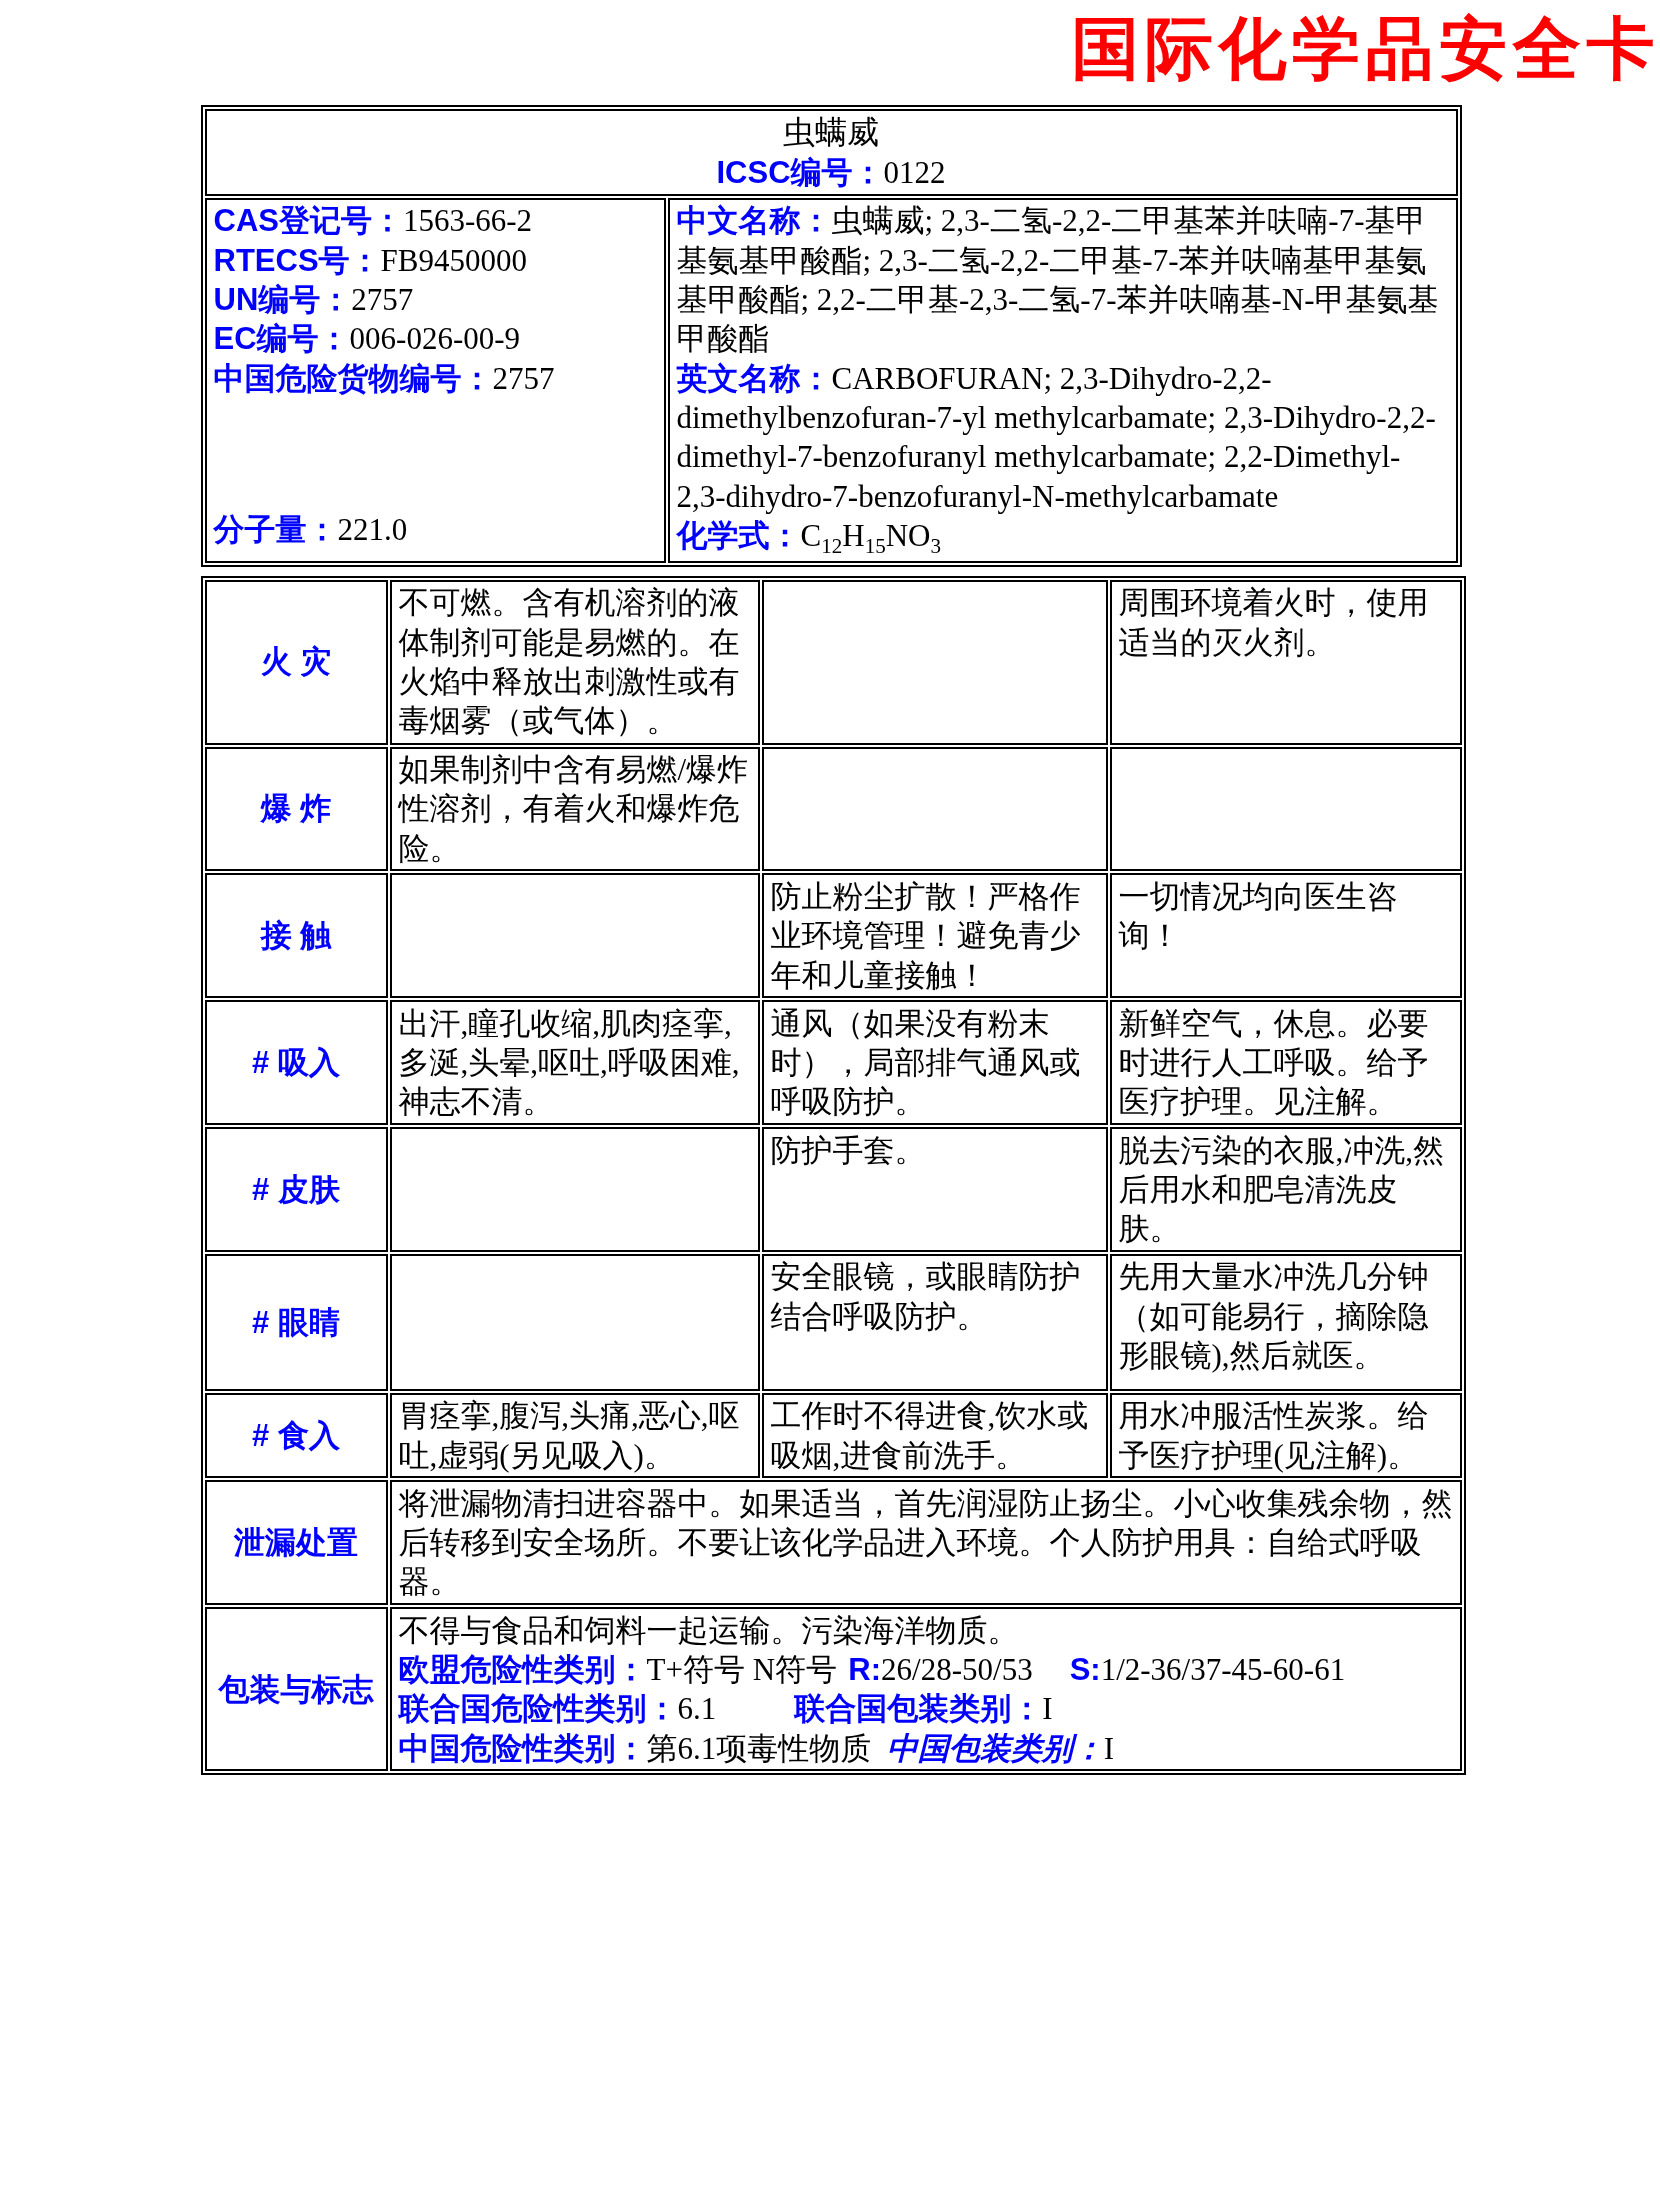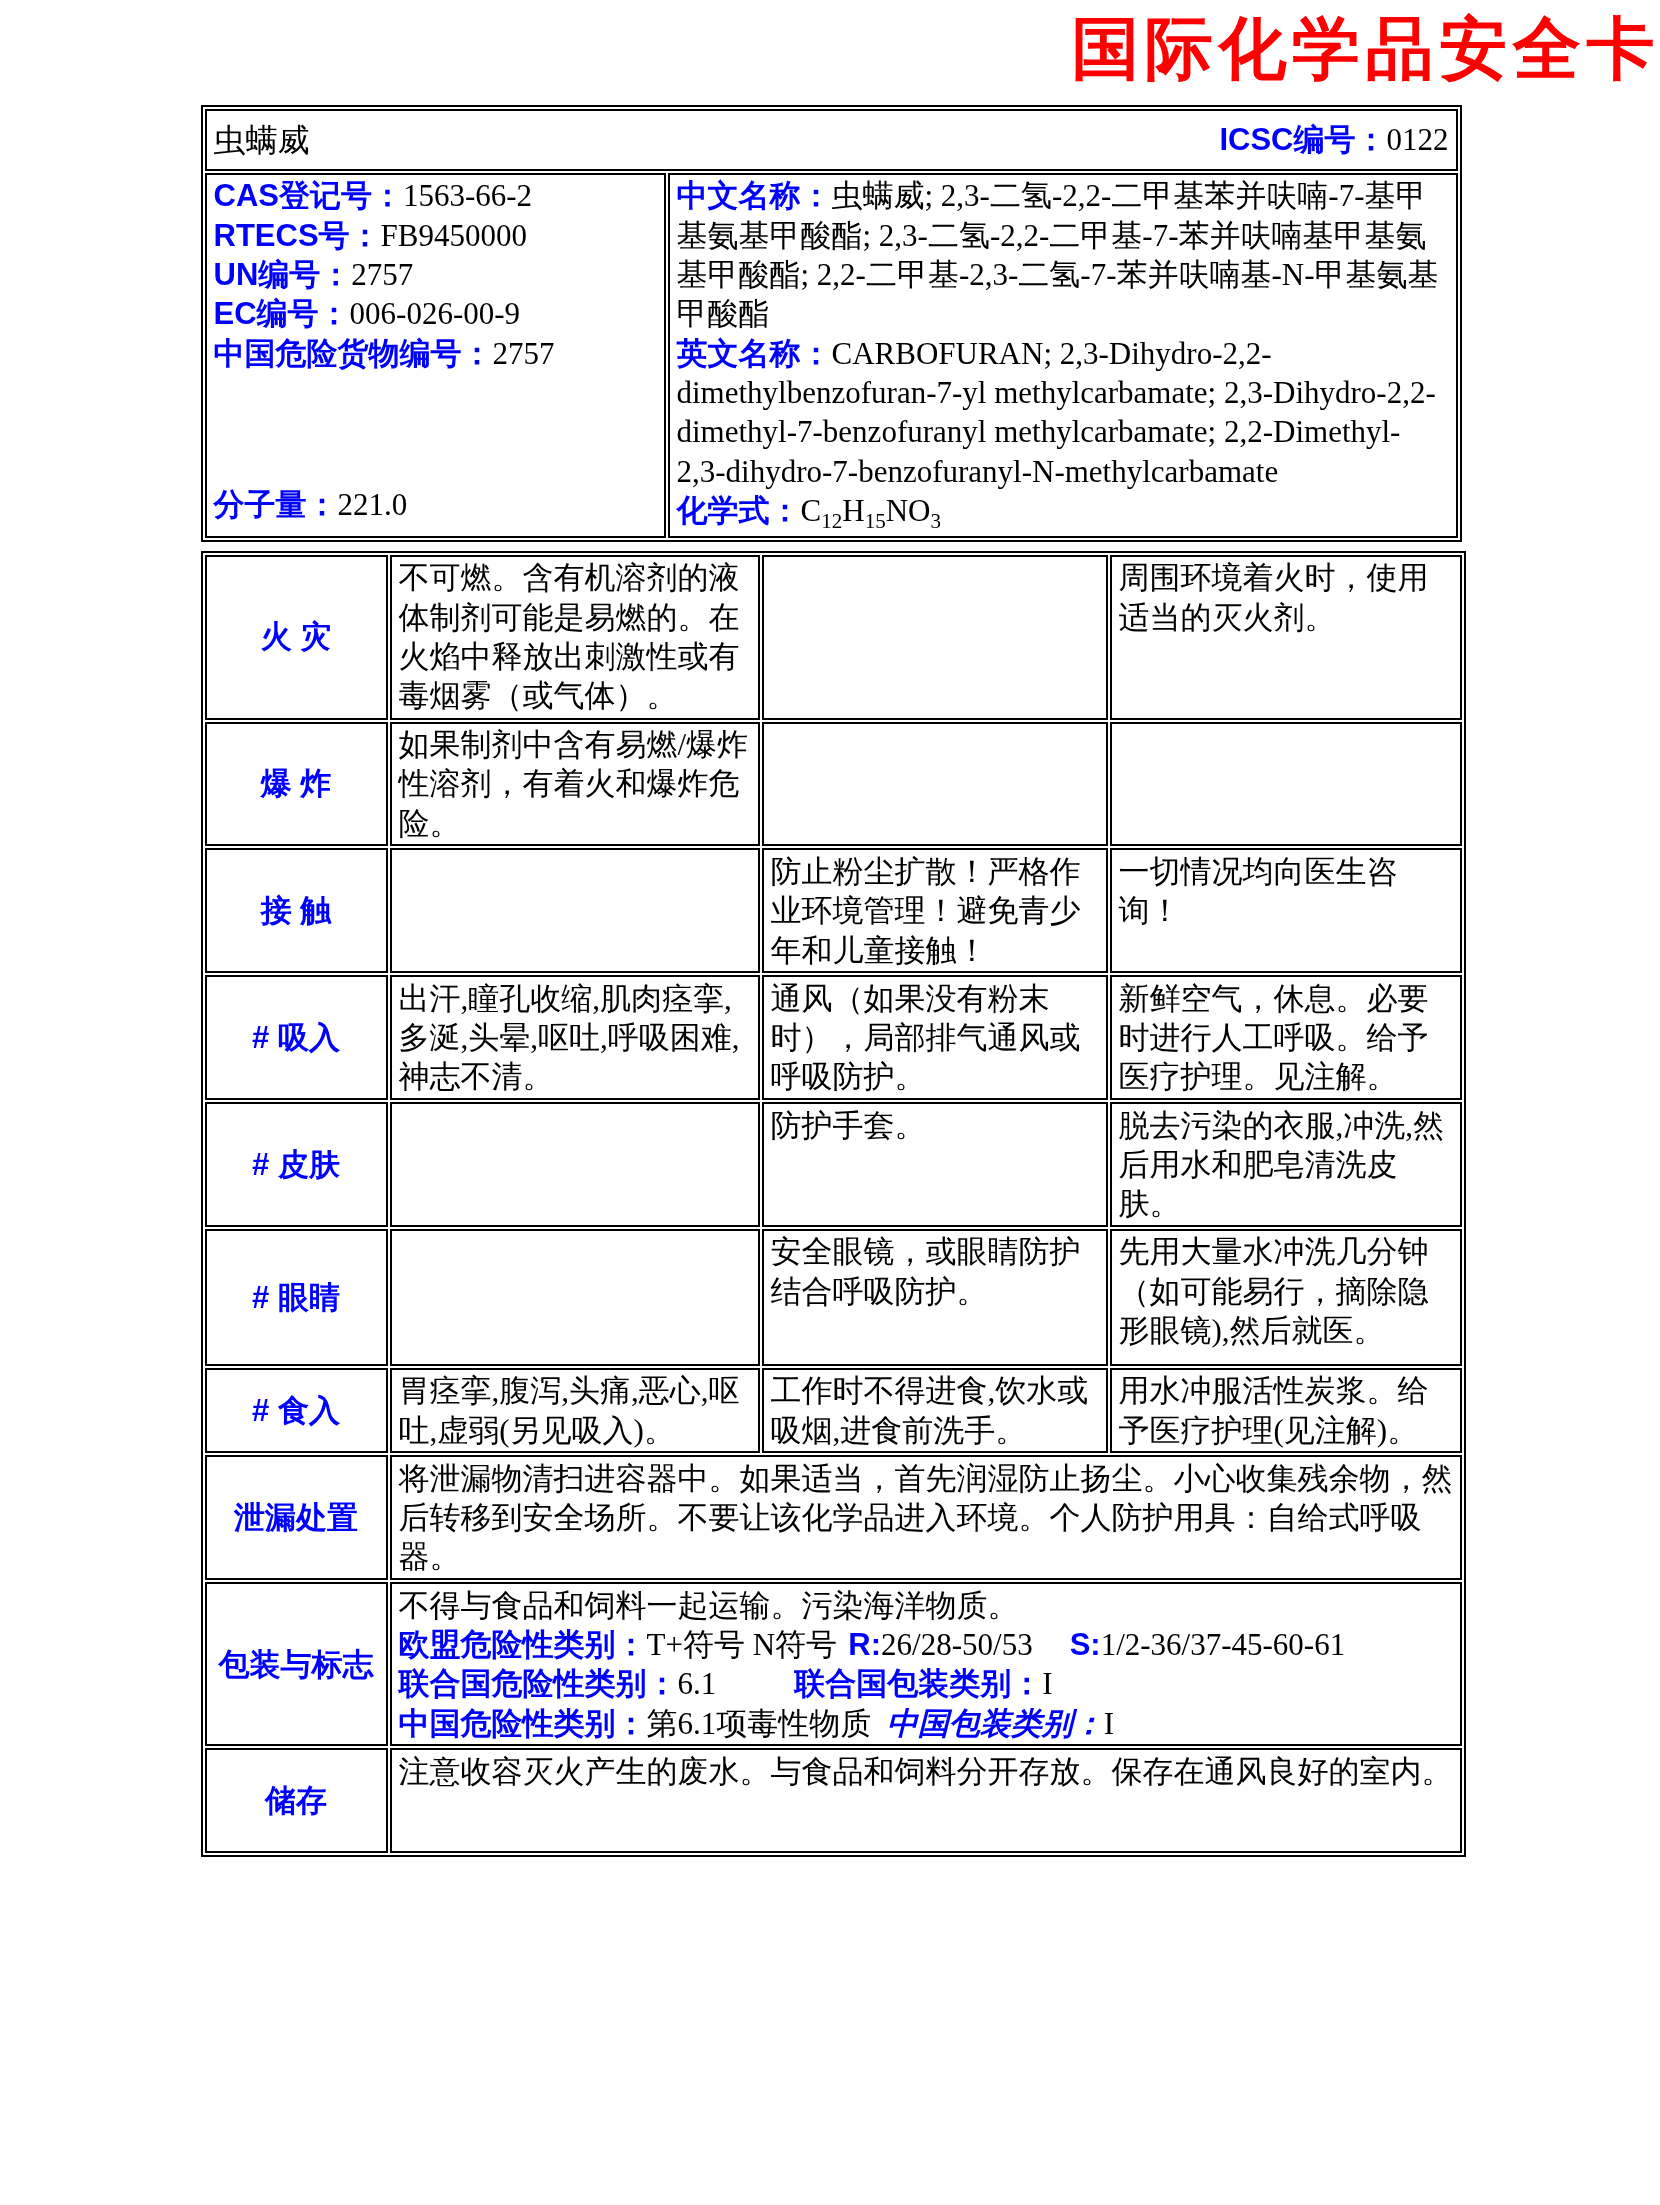--- a/index.html
+++ b/index.html
@@ -24,21 +24,21 @@
     vertical-align:top; padding:1.4px 7px;
     font-size:31px; line-height:1.27;
     word-break:break-word; overflow:hidden;
   }
   .lbl {
     color:#0000ff; font-weight:bold;
     font-family:"Liberation Sans","DejaVu Sans",sans-serif;
   }
   
   .namebar { height:55px; }
-  .namebar .bar { display:flex; justify-content:space-between; align-items:center; height:100%; }
+  .namebar .bar { display:flex; justify-content:space-between; align-items:center; height:100%;flex-direction:column; }
   .namebar .substance { font-size:32px; }
   .ids-cell .ids-inner {
     display:flex; flex-direction:column; justify-content:space-between;
     min-height:348px;
   }
   .id-line { white-space:nowrap; }
   .names-cell div { margin:0; }
   sub { font-size:0.68em; }
   
   .hdr-cell { text-align:center; vertical-align:middle; height:83px; }
@@ -159,21 +159,17 @@
           <span class="lbl">欧盟危险性类别：</span><span>T+符号 N符号</span><span class="lbl m-r">R:</span><span>26/28-50/53</span><span class="lbl m-s">S:</span><span>1/2-36/37-45-60-61</span>
         </div>
         <div>
           <span class="lbl">联合国危险性类别：</span><span>6.1</span><span class="lbl m-un">联合国包装类别：</span><span>I</span>
         </div>
         <div>
           <span class="lbl">中国危险性类别：</span><span>第6.1项毒性物质</span><span class="lbl m-cn">中国包装类别：</span><span>I</span>
         </div>
       </td>
     </tr>
-    <tr>
-      <td class="c-label" style="height:98px"><span class="lbl">储存</span></td>
-      <td colspan="3">注意收容灭火产生的废水。与食品和饲料分开存放。保存在通风良好的室内。</td>
-    </tr>
   </tbody>
     </table>
 
 </div>
 
 
 </body></html>

